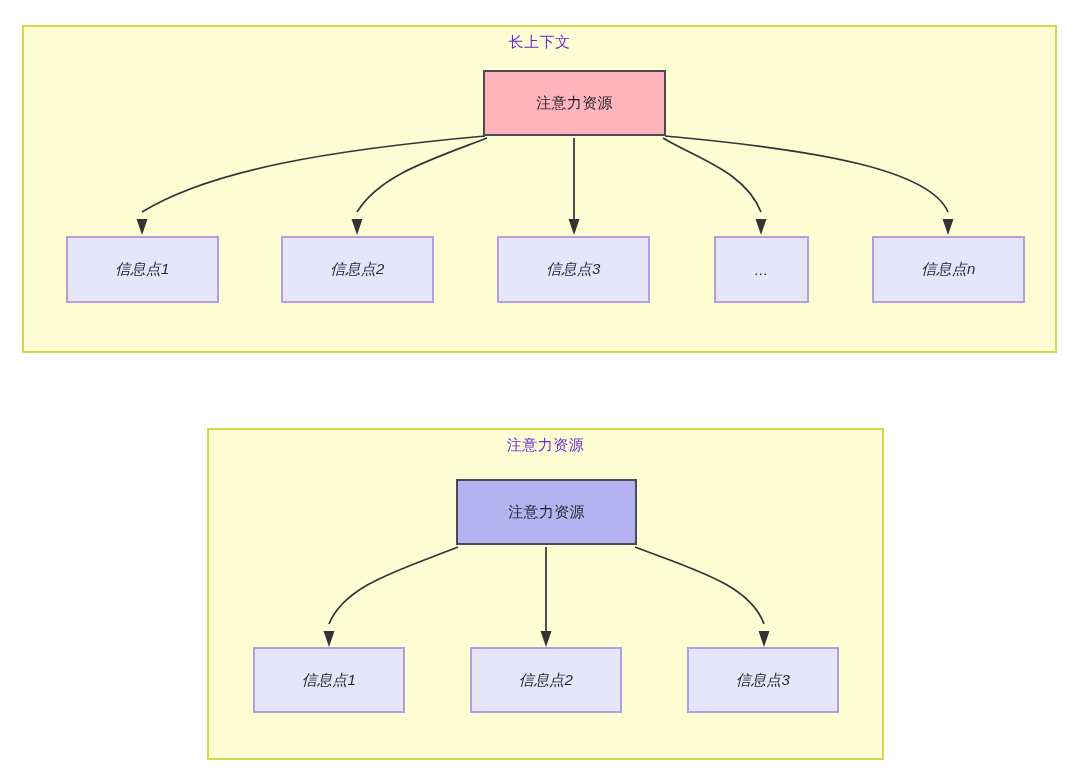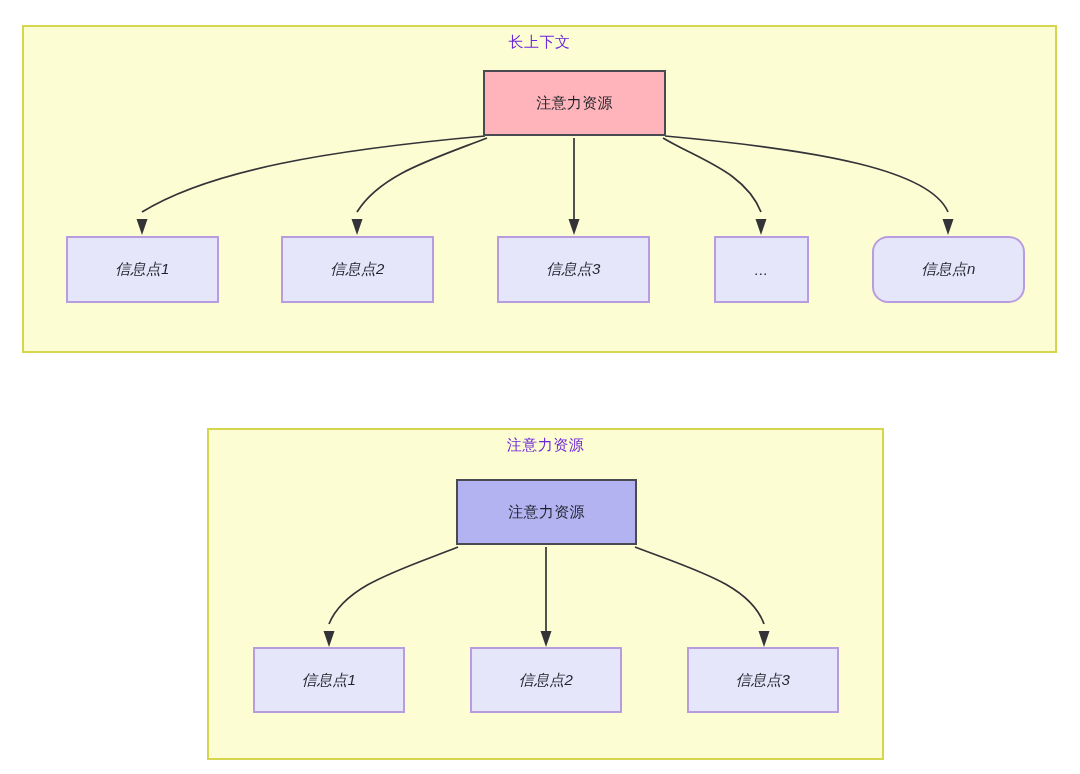--- a/index.html
+++ b/index.html
@@ -152,21 +152,21 @@
   </div>
 
   <div class="node node-info" style="left:497px; top:236px; width:153px; height:67px;">
     <span>信息点3</span>
   </div>
 
   <div class="node node-info" style="left:714px; top:236px; width:95px; height:67px;">
     <span>...</span>
   </div>
 
-  <div class="node node-info" style="left:872px; top:236px; width:153px; height:67px;border-radius:16px;">
+  <div class="node node-info" style="left:872px; top:236px; width:153px; height:67px;">
     <span>信息点n</span>
   </div>
 
   <div class="node node-attention-blue" style="left:456px; top:479px; width:181px; height:66px;">
     <span>注意力资源</span>
   </div>
 
   <div class="node node-info" style="left:253px; top:647px; width:152px; height:66px;">
     <span>信息点1</span>
   </div>

